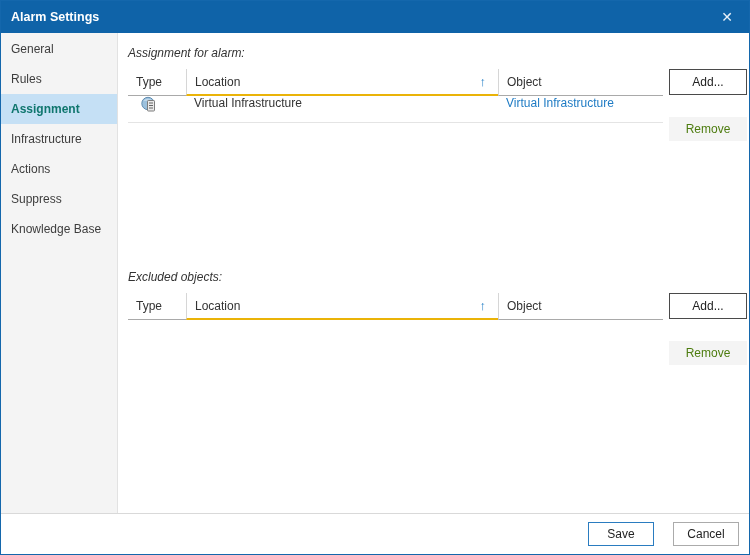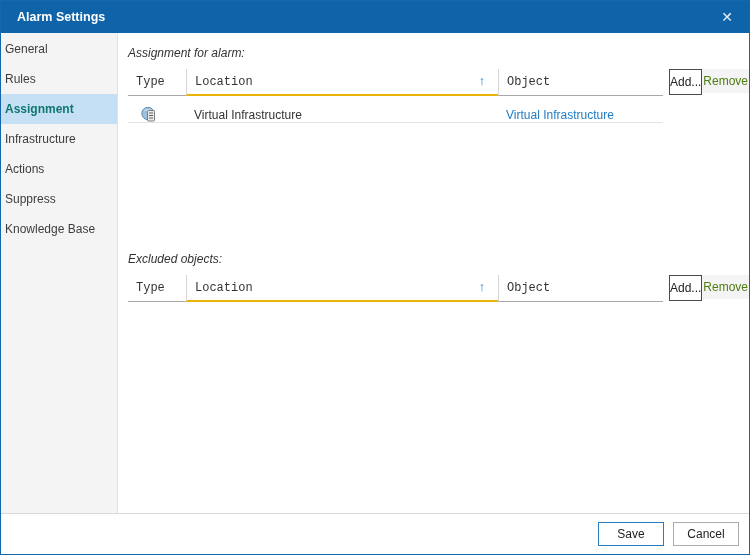--- a/index.html
+++ b/index.html
@@ -14,21 +14,21 @@
     width: 750px; height: 555px;
     border: 1px solid #1467ac;
     display: flex; flex-direction: column;
     background: #fff;
   }
   
   .titlebar {
     height: 32px; flex: 0 0 32px;
     background: #0f63a8;
     display: flex; align-items: center;
-    padding-left: 16px;
+    padding-left: 10px;
     gap: 33px;
   }
   .titlebar .title {
     color: #fff; font-weight: bold; font-size: 12.5px;
   }
   .titlebar .close-btn {
     margin-left: auto;
     width: 44px; height: 32px;
     display: flex; align-items: center; justify-content: center;
     color: #e8f1f9; font-size: 14px; cursor: pointer;
@@ -36,64 +36,64 @@
   
   .body { flex: 1 1 auto; display: flex; overflow: hidden; }
   .sidebar {
     width: 117px; flex: 0 0 117px;
     background: #f4f4f4;
     border-right: 1px solid #e2e2e2;
     padding-top: 1px;
   }
   .side-item {
     height: 30px; line-height: 30px;
-    padding-left: 4px;
+    padding-left: 10px;
     color: #3d3d3d; cursor: pointer;
     white-space: nowrap;
   }
   .side-item.selected {
     background: #c5e0f5;
     font-weight: bold; color: #0f766e;
   }
   .main {
     flex: 1 1 auto;
     background: #fff;
     padding: 13px 5px 0 10px;
     position: relative;
   }
   .section-label { color: #333; margin-bottom: 9px; font-style: italic; }
   .table-wrap { display: flex; gap: 6px; }
   .grid { width: 535px; flex: 0 0 535px; }
-  .thead { display: flex; height: 27px; font-family: Liberation Mono, monospace; }
+  .thead { display: flex; height: 27px; }
   .th {
     display: flex; align-items: center;
     padding-left: 8px; color: #333;
     border-bottom: 1px solid #a9a9a9;
     cursor: pointer;
   }
   .th + .th { border-left: 1px solid #d6d6d6; }
   .th.sorted { border-bottom: 2px solid #eab308; }
   .col-type { width: 58px; flex: 0 0 58px; }
   .col-loc  { width: 312px; flex: 0 0 312px; }
   .col-obj  { width: 165px; flex: 0 0 165px; }
   .sort-arrow {
     margin-left: auto; margin-right: 12px;
     color: #1e7bc4; font-size: 13px; line-height: 1;
   }
   .trow {
     display: flex; height: 27px;
     border-bottom: 1px solid #e4e4e4;
     cursor: pointer;
   }
-  .td { display: flex; align-items: flex-end; padding-left: 8px; }
+  .td { display: flex; align-items: flex-start; padding-left: 8px; }
   .td.icon-cell { padding-left: 13px; }
   .td.link a, .td.link span { color: #1e7bc4; text-decoration: none; cursor: pointer; }
   .btn-col {
     width: 78px; flex: 0 0 78px;
-    display: flex; flex-direction: row; gap: 0;
+    display: flex; flex-direction: column; gap: 22px;
   }
   .btn {
     height: 26px; width: 78px;
     background: #fff;
     border: 1px solid #4a4a4a;
     font-family: inherit; font-size: 12px; color: #222;
     cursor: pointer;
   }
   .btn.disabled {
     height: 24px;
@@ -102,21 +102,21 @@
     color: #4d7c0f;
     cursor: default;
   }
   .spacer-1 { height: 129px; }
   
   .footer {
     flex: 0 0 41px; height: 41px;
     border-top: 1px solid #d9d9d9;
     background: #fff;
     display: flex; align-items: center; justify-content: flex-end;
-    gap: 9px; padding-right: 10px;
+    gap: 19px; padding-right: 10px;
   }
   .footer .fbtn {
     width: 66px; height: 24px;
     background: #fff;
     font-family: inherit; font-size: 12px; color: #222;
     cursor: pointer;
   }
   .fbtn.primary { border: 1px solid #2a7cc0; }
   .fbtn.normal  { border: 1px solid #ababab; }
 </style>

